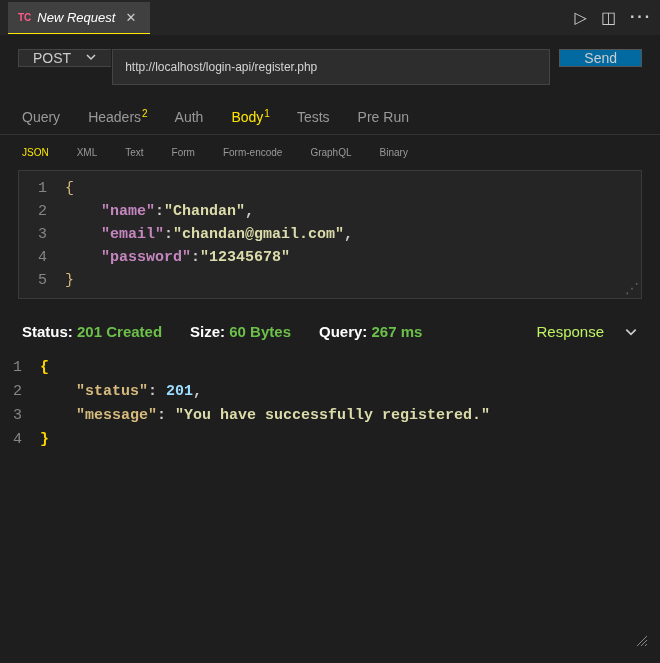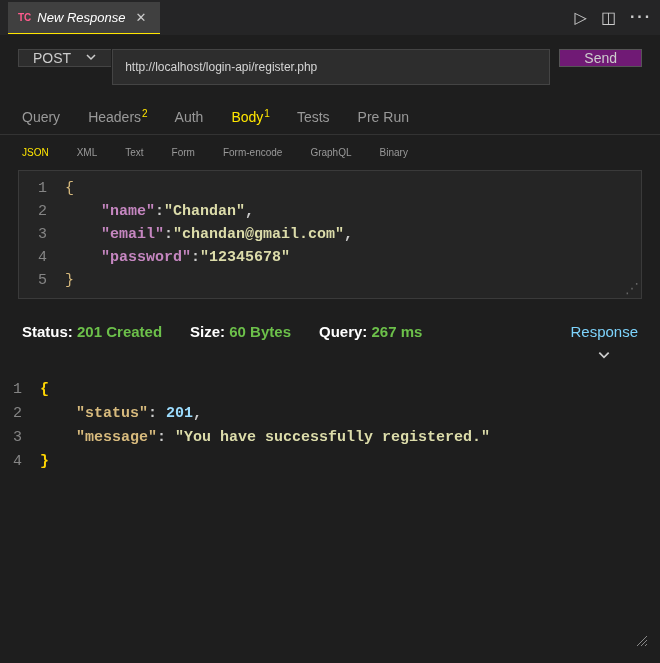--- a/index.html
+++ b/index.html
@@ -38,21 +38,21 @@
       padding: 0 14px; font-size: 14px;
       border: 1px solid #444; border-right: none;
     }
     .url-input {
       flex: 1; background: #2d2d2d; color: #d4d4d4;
       border: 1px solid #444; border-left: 1px solid #444;
       padding: 10px 12px; font-size: 12px;
       font-family: inherit;
     }
     .send-btn {
-      background: #701a75; color: #cccccc;
+      background: #0369a1; color: #cccccc;
       border: 1px solid #555; padding: 0 24px;
       font-size: 14px; cursor: pointer; margin-left: 8px;
     }
     .chev { display: inline-block; }
 
     .req-tabs {
       display: flex; gap: 28px; padding: 0 22px;
       font-size: 14px; height: 36px; align-items: center;
       border-bottom: 1px solid #333;
     }
@@ -84,21 +84,21 @@
     .key { color: #c586c0; font-weight: 600; }
     .str { color: #dcdcaa; font-weight: 600; }
     .punc { color: #cccccc; font-weight: 600; }
 
     .status-bar {
       display: flex; align-items: flex-start; gap: 28px;
       padding: 12px 22px; font-size: 15px; font-weight: 600;
       color: #ffffff;
     }
     .status-bar .val { color: #6cc04a; font-weight: 600; }
-    .status-bar .right { margin-left: auto; display: flex; align-items: center; gap: 8px; font-weight: 400; color: #7dd3fc; flex-direction: column; }
+    .status-bar .right { margin-left: auto; display: flex; align-items: center; gap: 20px; font-weight: 400; color: #bef264; }
 
     .response-editor {
       padding: 4px 0;
     }
     .response-editor .line { display: flex; font-family: Consolas, 'Courier New', monospace; font-size: 15px; line-height: 24px; }
     .response-editor .gutter { width: 40px; text-align: right; color: #858585; padding-right: 18px; user-select: none; }
     .keyw { color: #d7ba7d; font-weight: 600; }
     .num { color: #9cdcfe; font-weight: 600; }
     .strg { color: #dcdcaa; font-weight: 600; }
     .braceW { color: #ffd602; font-weight: 600; }
@@ -107,21 +107,21 @@
       position: absolute; right: 12px; bottom: 12px;
       color: #888; font-size: 16px;
     }
   </style>
 </head>
 <body>
 
 <div class="tab-bar">
   <div class="tab">
     <span class="tab-tc">TC</span>
-    <span>New Response</span>
+    <span>New Request</span>
     <span class="tab-close">✕</span>
   </div>
   <div class="tab-actions">
     <span>▷</span>
     <span>◫</span>
     <span class="dots">···</span>
   </div>
 </div>
 
 <div class="request-row">

